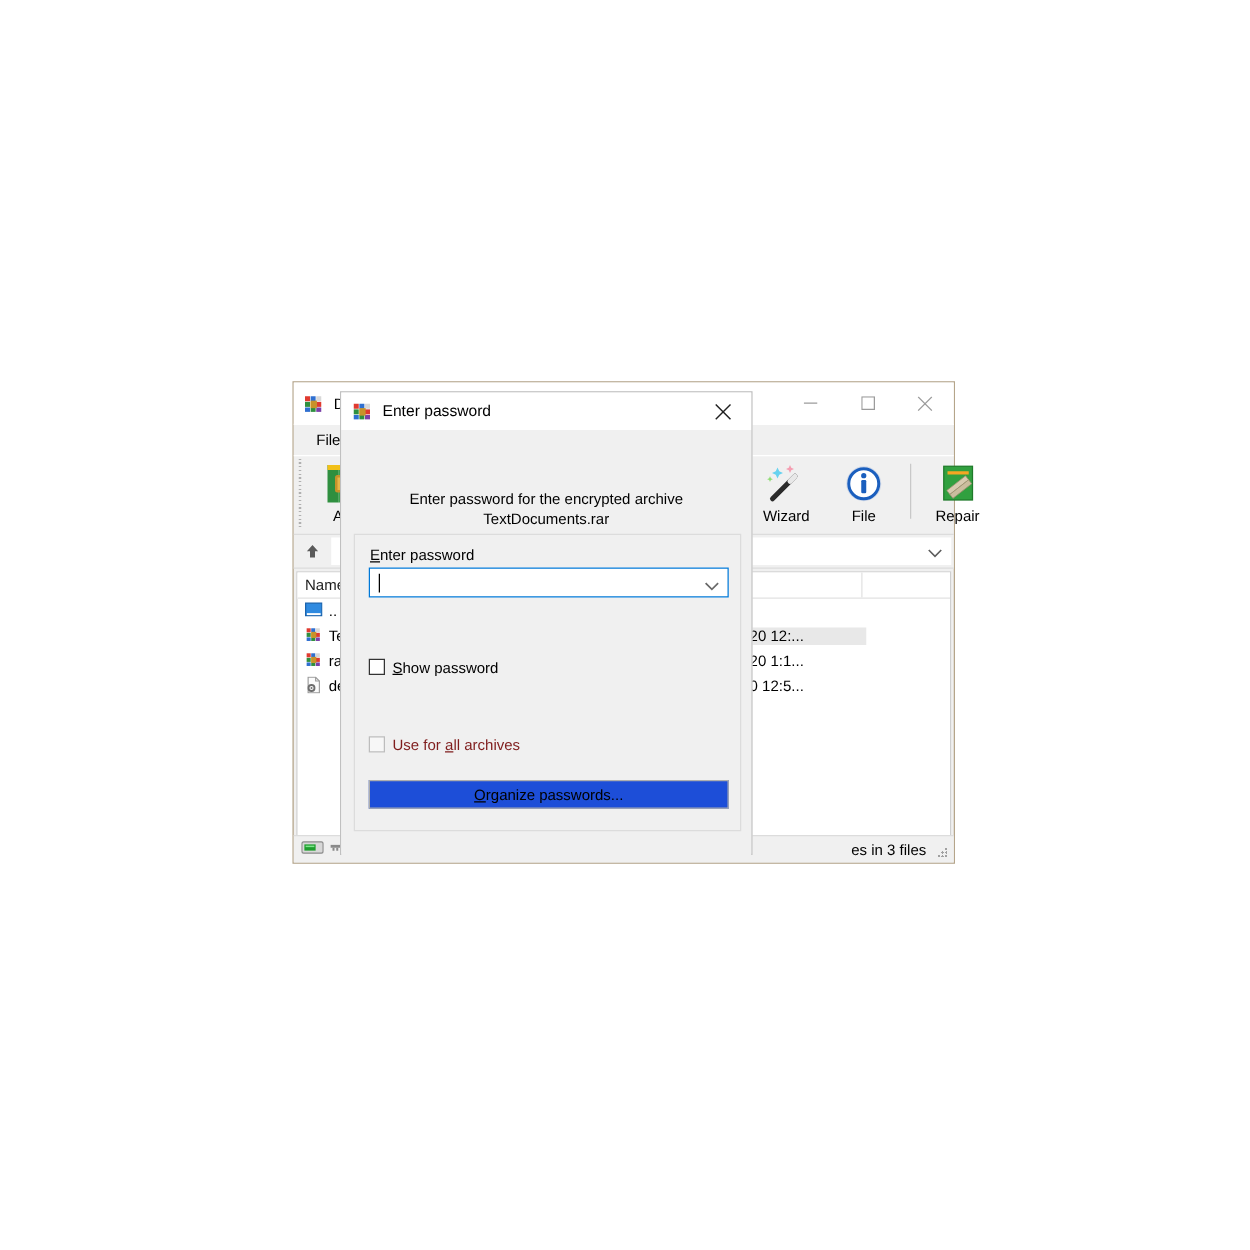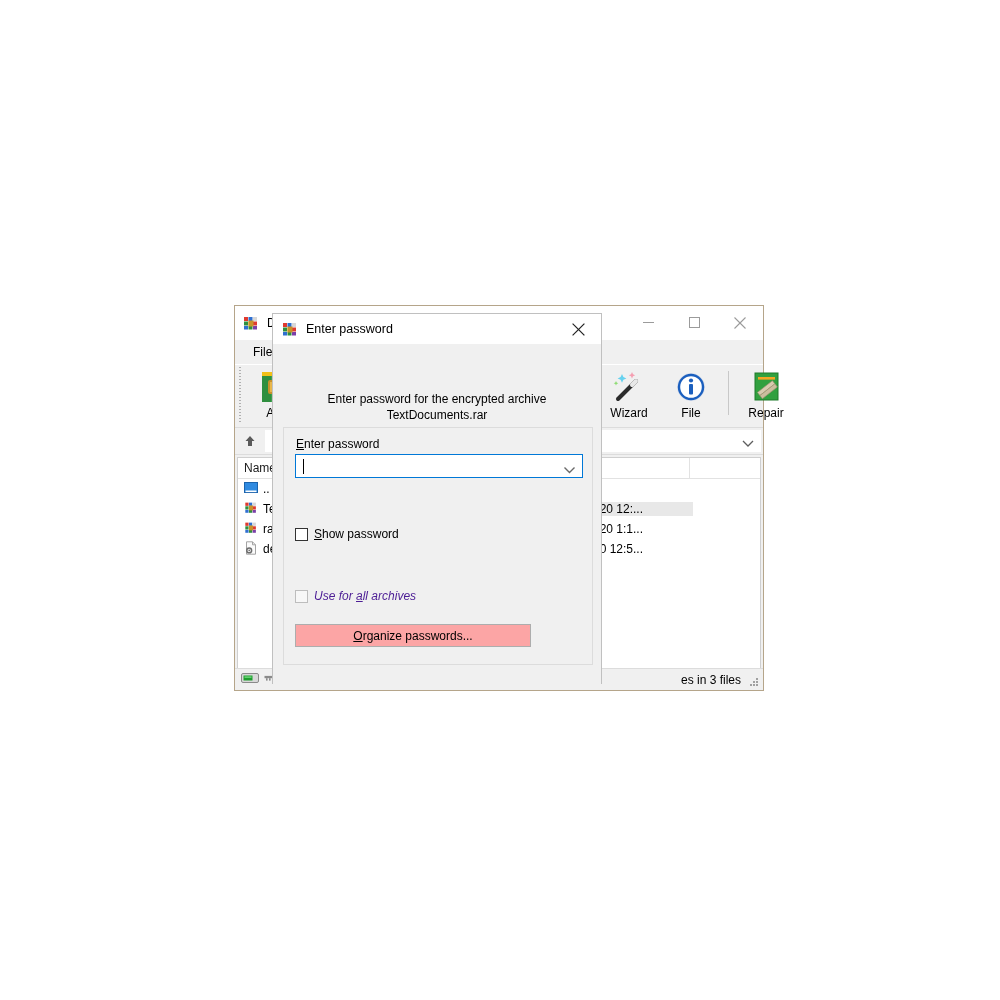--- a/index.html
+++ b/index.html
@@ -153,32 +153,32 @@
     background:#ffffff;border:1px solid #0078d7;box-sizing:border-box;
     display:flex;align-items:center;
   }
   .pw-caret{
     width:1px;height:15px;background:#000;margin-left:7px;
   }
   .pw-arrow{
     position:absolute;right:6px;top:6px;
   }
   .cb-row{
-    position:absolute;display:flex;align-items:center;font-size:12px;color:#000;
+    position:absolute;display:flex;align-items:flex-start;font-size:12px;color:#000;
   }
   .cb-box{
     width:13px;height:13px;border:1px solid #333;background:#fff;
     box-sizing:border-box;flex:none;
   }
   .cb-box.dis{border-color:#bdbdbd;background:#f7f7f7;}
   .cb-lbl{margin-left:6px;white-space:nowrap;}
-  .cb-lbl.dis{color:#4c1d95;font-style:italic;}
+  .cb-lbl.dis{color:#7f1d1d;}
   .org-btn{
-    position:absolute;left:11px;top:196px;width:236px;height:23px;
-    background:#fca5a5;border:1px solid #adadad;box-sizing:border-box;
+    position:absolute;left:11px;top:196px;width:288px;height:23px;
+    background:#1d4ed8;border:1px solid #adadad;box-sizing:border-box;
     font-size:12px;color:#000;display:flex;align-items:center;justify-content:center;
   }
   .dlg-footer{
     position:absolute;left:0;bottom:0;width:100%;height:40px;
   }
   .btn{
     position:absolute;top:7px;height:25px;font-size:12px;color:#000;
     display:flex;align-items:center;justify-content:center;
     background:#e1e1e1;border:1px solid #adadad;box-sizing:border-box;
   }

